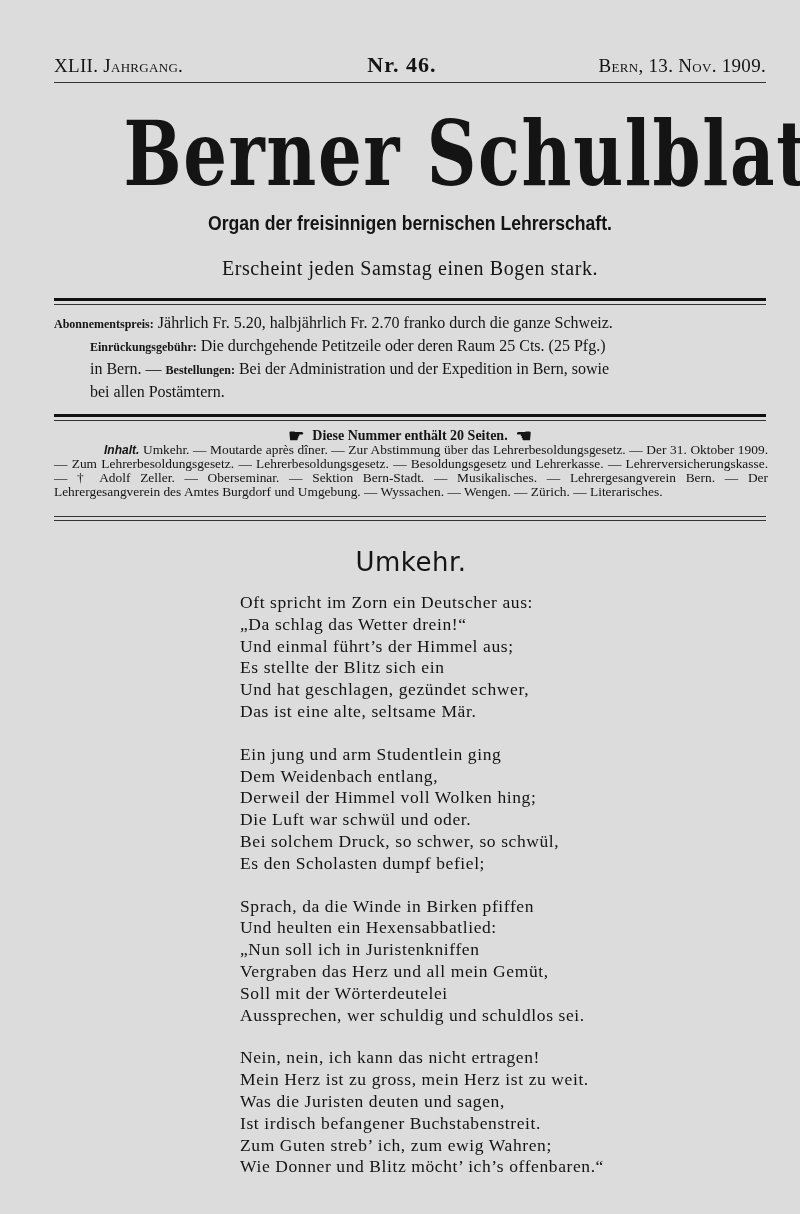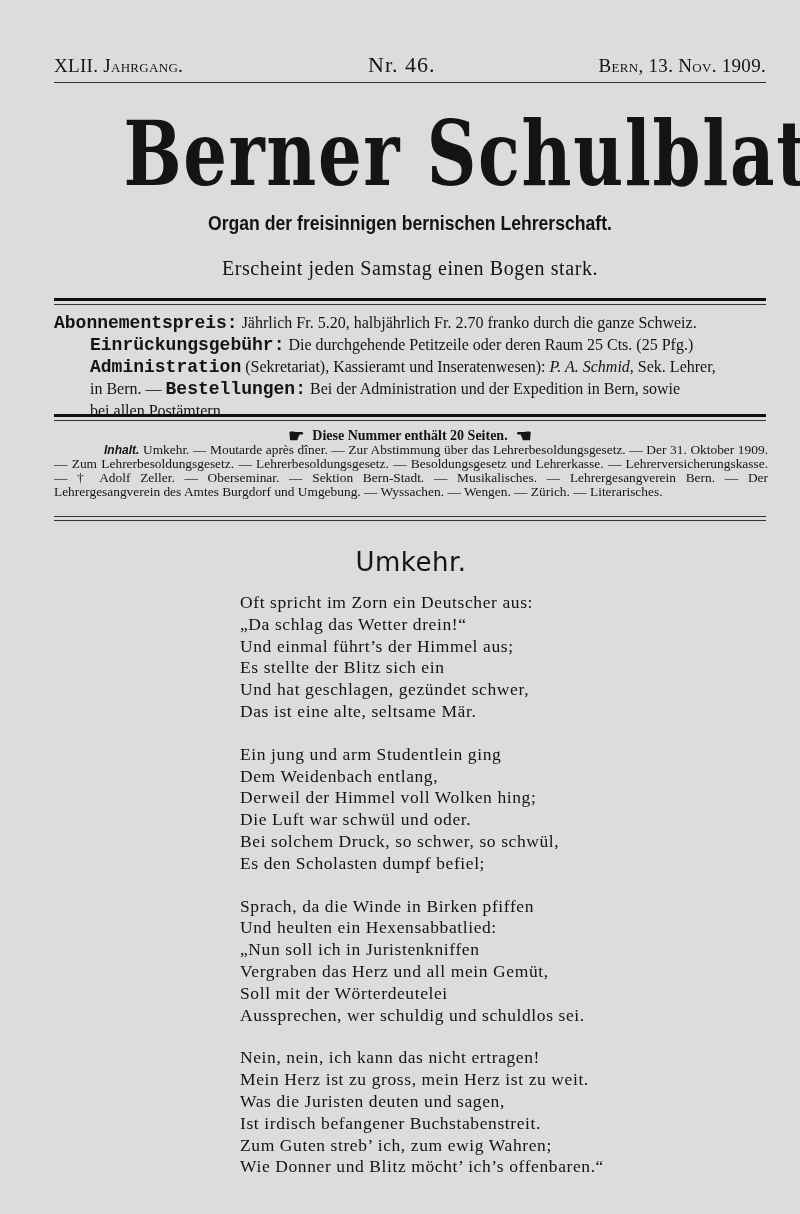--- a/index.html
+++ b/index.html
@@ -10,21 +10,21 @@
     font-family: "Liberation Serif", "DejaVu Serif", serif;
     position: relative;
   }
   .page { position: absolute; left: 16px; top: 0; width: 800px; height: 1214px; }
   .topline {
     position: absolute; left: 38px; top: 52px; width: 712px;
     display: flex; justify-content: space-between; align-items: baseline;
     font-size: 19px;
   }
   .topline .vol { font-variant: small-caps; letter-spacing: 0.3px; }
-  .topline .nr { font-weight: normal; font-size: 22px; letter-spacing: 1px; margin-left: 22px; }
+  .topline .nr { font-weight: bold; font-size: 22px; letter-spacing: 1px; margin-left: 22px; }
   .topline .date { font-variant: small-caps; letter-spacing: 0.3px; }
   .rule-thin { position: absolute; left: 38px; width: 712px; height: 1px; background: #333; }
   .masthead {
     position: absolute; left: 36px; top: 96px; width: 714px;
     text-align: center;
     font-family: "DejaVu Serif", "Liberation Serif", serif;
     font-weight: bold; font-size: 86px; line-height: 110px;
     letter-spacing: 2px;
     transform: scaleX(0.80) scaleY(1.05); transform-origin: center top;
     white-space: nowrap;
@@ -41,21 +41,21 @@
   }
   .rule-double { position: absolute; left: 38px; width: 712px; height: 5px;
     border-top: 3px solid #111; border-bottom: 1px solid #333; box-sizing: border-box; height: 7px; }
   .info {
     position: absolute; left: 38px; top: 312px; width: 716px;
     font-size: 16px; line-height: 21px;
   }
   .info p { margin: 0; }
   .info .indent { padding-left: 36px; }
   .info .lbl {
-    font-family: Liberation Mono, monospace; font-weight: bold; font-size: 18px;
+    font-family: Liberation Serif, serif; font-weight: bold; font-size: 12px;
   }
   .info .ital { font-style: italic; }
   .notice {
     position: absolute; left: 38px; top: 425px; width: 712px; text-align: center;
     font-family: Liberation Serif, serif; font-weight: bold; font-size: 14px;
   }
   .notice .hand { display: inline-block; font-size: 18px; vertical-align: -2px; margin: 0 8px; }
   .contents {
     position: absolute; left: 38px; top: 443px; width: 714px;
     font-size: 13.4px; line-height: 14px; text-align: justify; text-indent: 50px;
@@ -83,21 +83,20 @@
 
   <div class="masthead">Berner Schulblatt</div>
   <div class="organ">Organ der freisinnigen bernischen Lehrerschaft.</div>
   <div class="erscheint">Erscheint jeden Samstag einen Bogen stark.</div>
 
   <div class="rule-double" style="top:298px"></div>
 
   <div class="info">
     <p><span class="lbl">Abonnementspreis:</span><span> Jährlich Fr. 5.20, halbjährlich Fr. 2.70 franko durch die ganze Schweiz.</span></p>
     <p class="indent"><span class="lbl">Einrückungsgebühr:</span><span> Die durchgehende Petitzeile oder deren Raum 25 Cts. (25 Pfg.)</span></p>
-    <p class="indent"><span class="lbl">Administration</span><span> (Sekretariat), Kassieramt und Inseratenwesen): </span><span class="ital">P. A. Schmid</span><span>, Sek. Lehrer,</span></p>
     <p class="indent"><span>in Bern. — </span><span class="lbl">Bestellungen:</span><span> Bei der Administration und der Expedition in Bern, sowie</span></p>
     <p class="indent"><span>bei allen Postämtern.</span></p>
   </div>
 
   <div class="rule-double" style="top:414px"></div>
 
   <div class="notice">
     <span class="hand">☛</span><span>Diese Nummer enthält 20 Seiten.</span><span class="hand">☚</span>
   </div>
 

